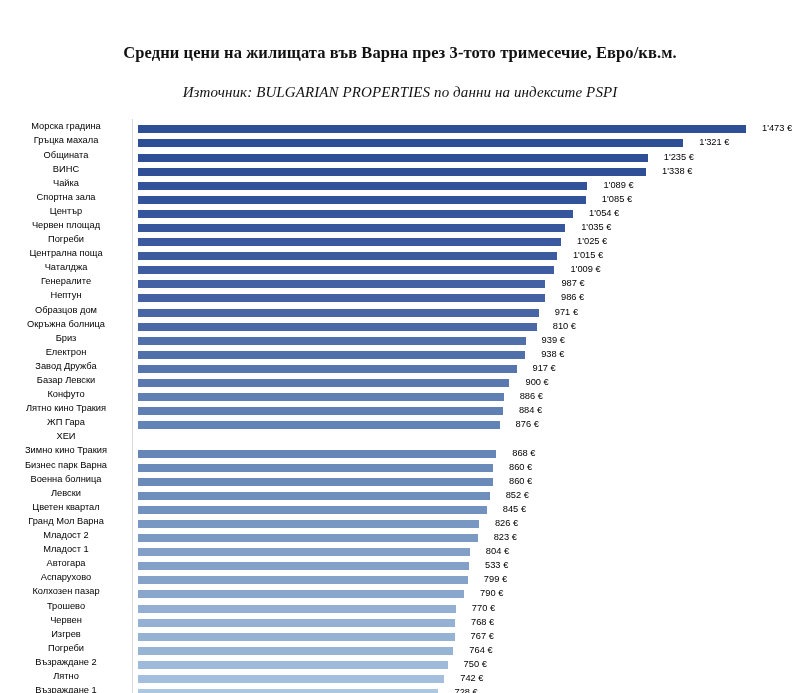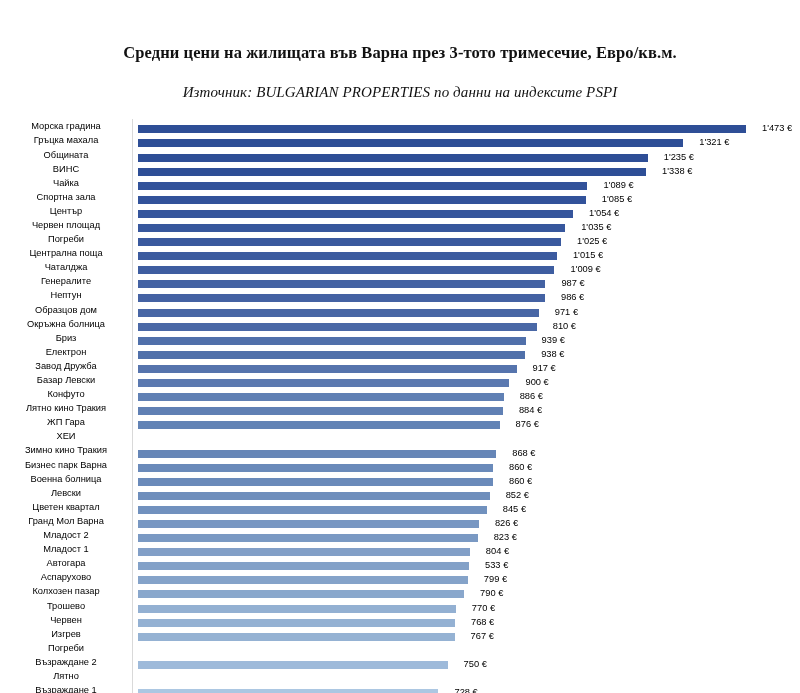--- a/index.html
+++ b/index.html
@@ -358,30 +358,38 @@
         </div>
         <div class="row">
           <div class="cat-label">Изгрев</div>
           <div class="bar-wrap">
             <div class="bar" style="width: 316.589px; background: rgb(149, 178, 211);"></div>
             <div class="bar-value">767 €</div>
           </div>
         </div>
         <div class="row">
           <div class="cat-label">Погреби</div>
+          <div class="bar-wrap">
+            <div class="bar" style="width: 315.351px; background: rgb(151, 180, 212);"></div>
+            <div class="bar-value">764 €</div>
+          </div>
         </div>
         <div class="row">
           <div class="cat-label">Възраждане 2</div>
           <div class="bar-wrap">
             <div class="bar" style="width: 309.572px; background: rgb(158, 186, 218);"></div>
             <div class="bar-value">750 €</div>
           </div>
         </div>
         <div class="row">
           <div class="cat-label">Лятно</div>
+          <div class="bar-wrap">
+            <div class="bar" style="width: 306.27px; background: rgb(163, 191, 221);"></div>
+            <div class="bar-value">742 €</div>
+          </div>
         </div>
         <div class="row">
           <div class="cat-label">Възраждане 1</div>
           <div class="bar-wrap">
             <div class="bar" style="width: 300.492px; background: rgb(172, 199, 226);"></div>
             <div class="bar-value">728 €</div>
           </div>
         </div>
         <div class="row">
           <div class="cat-label">Възраждане 3</div>

